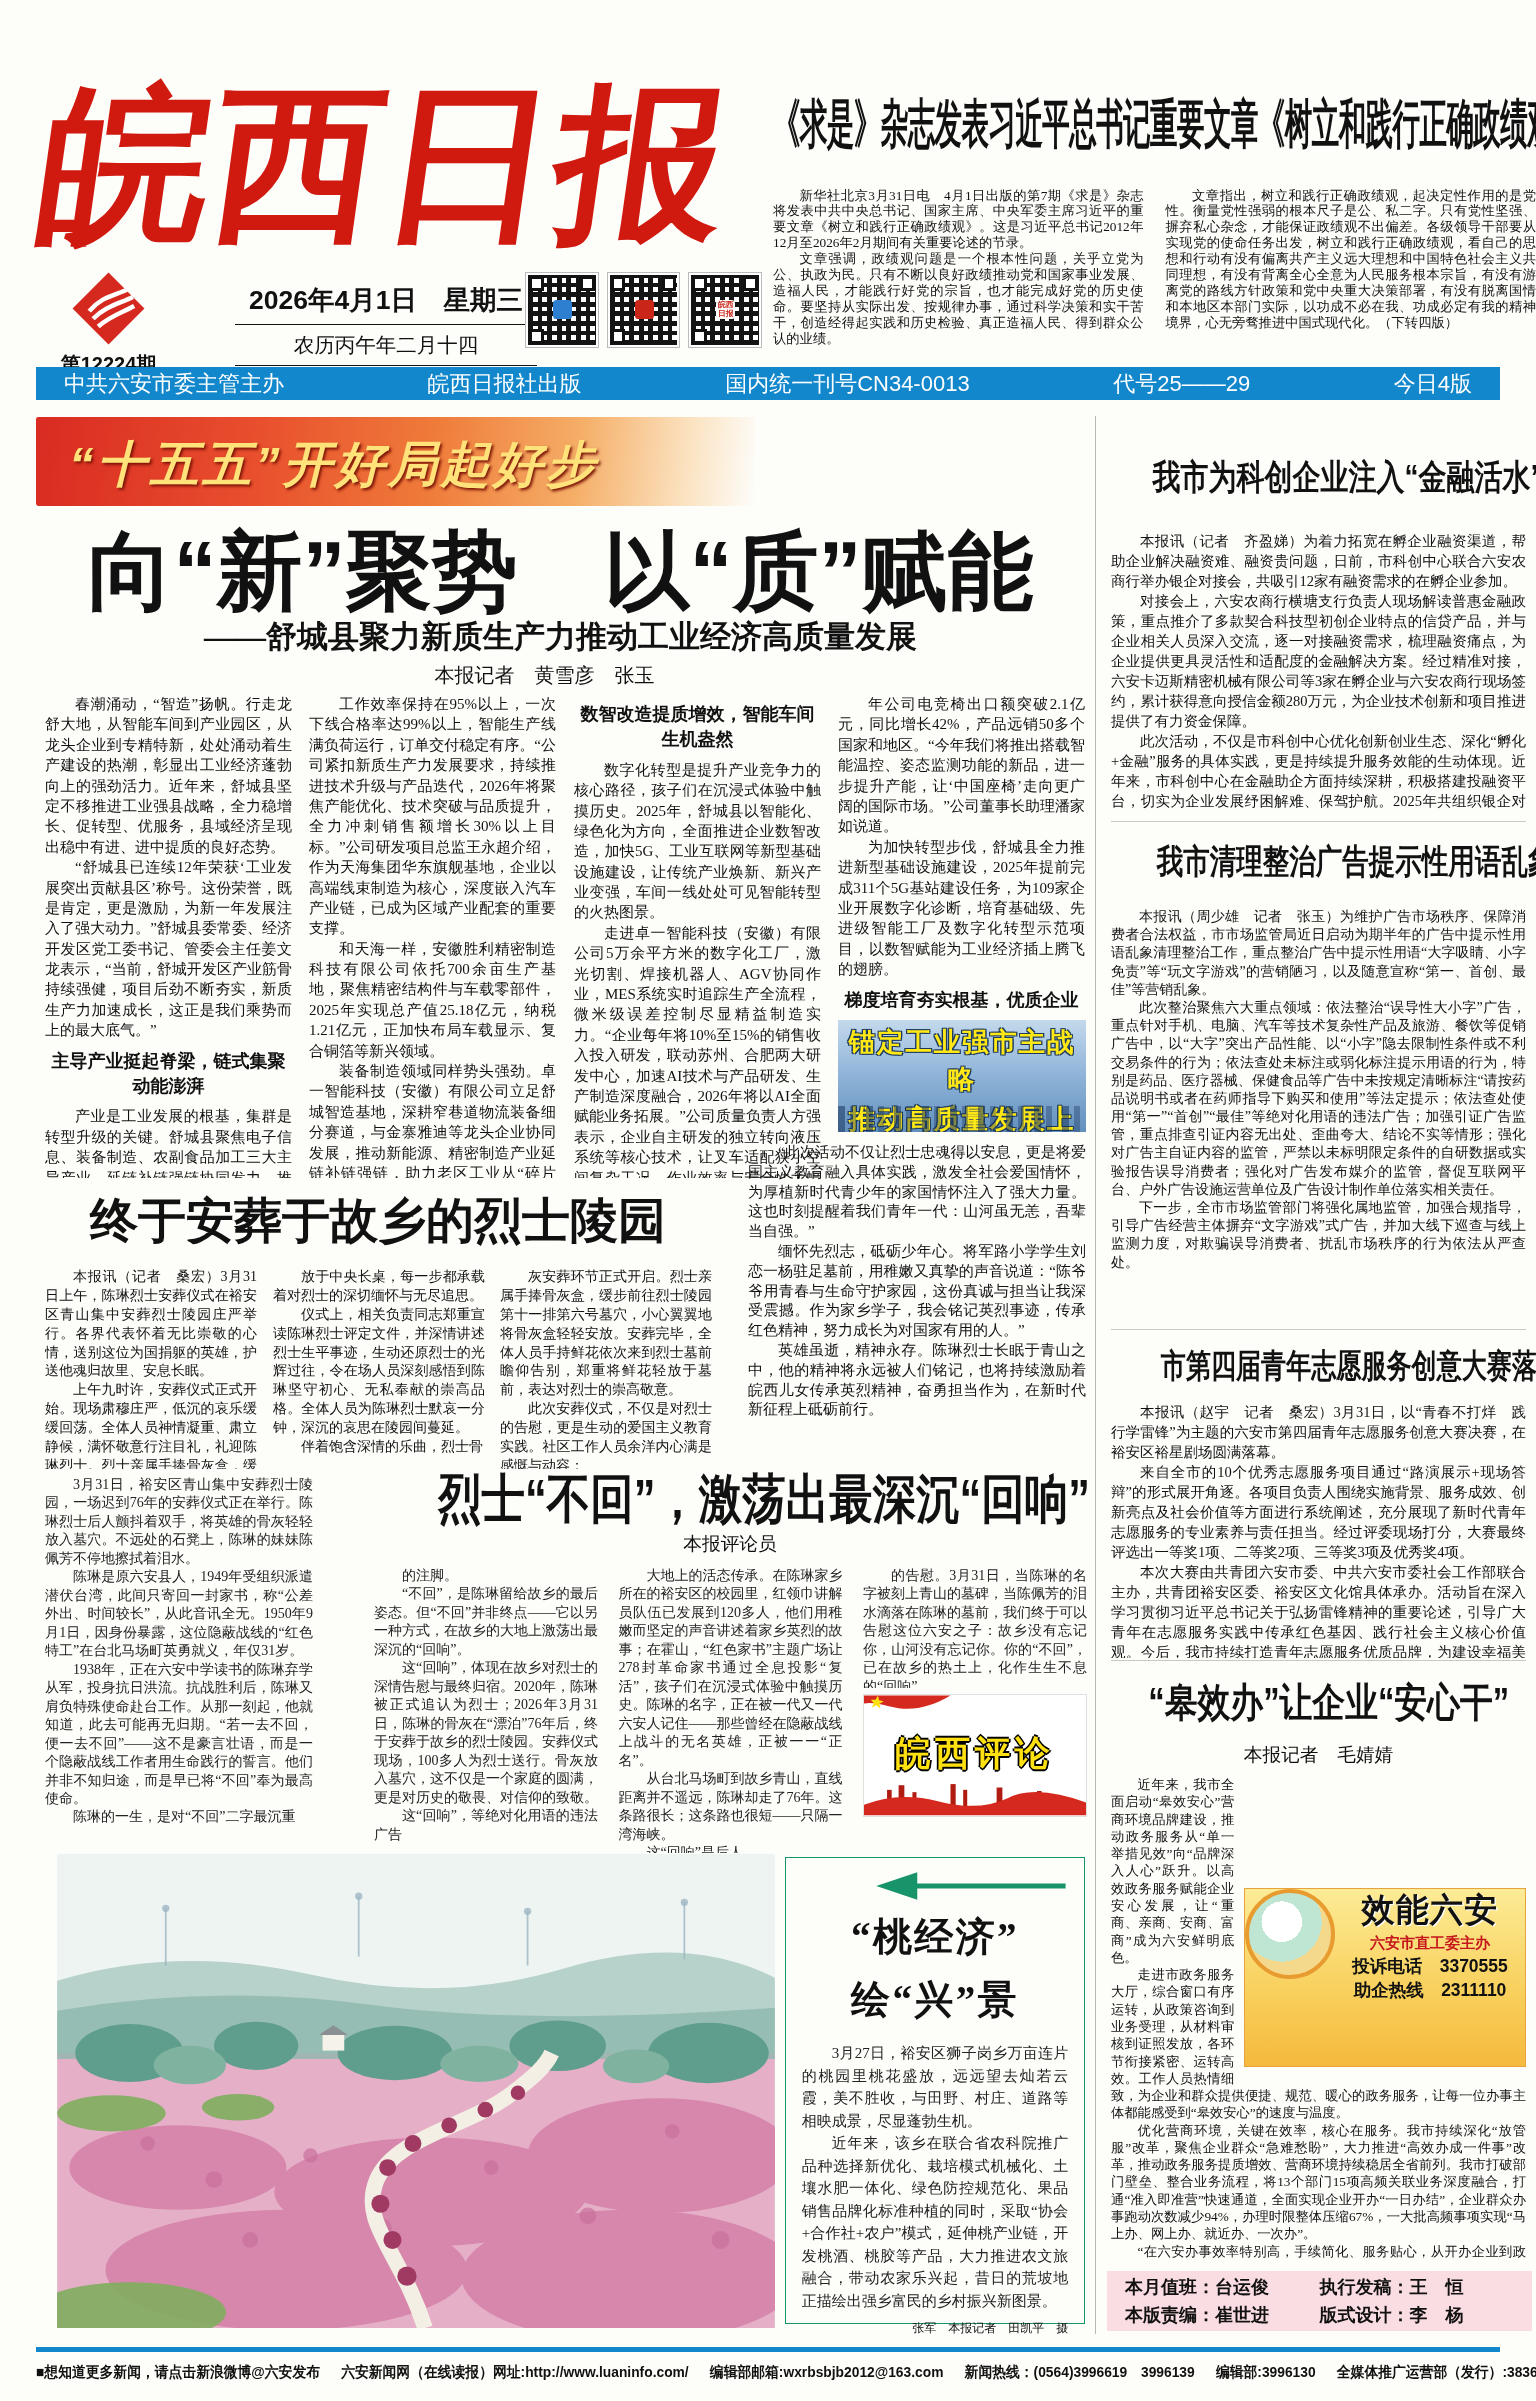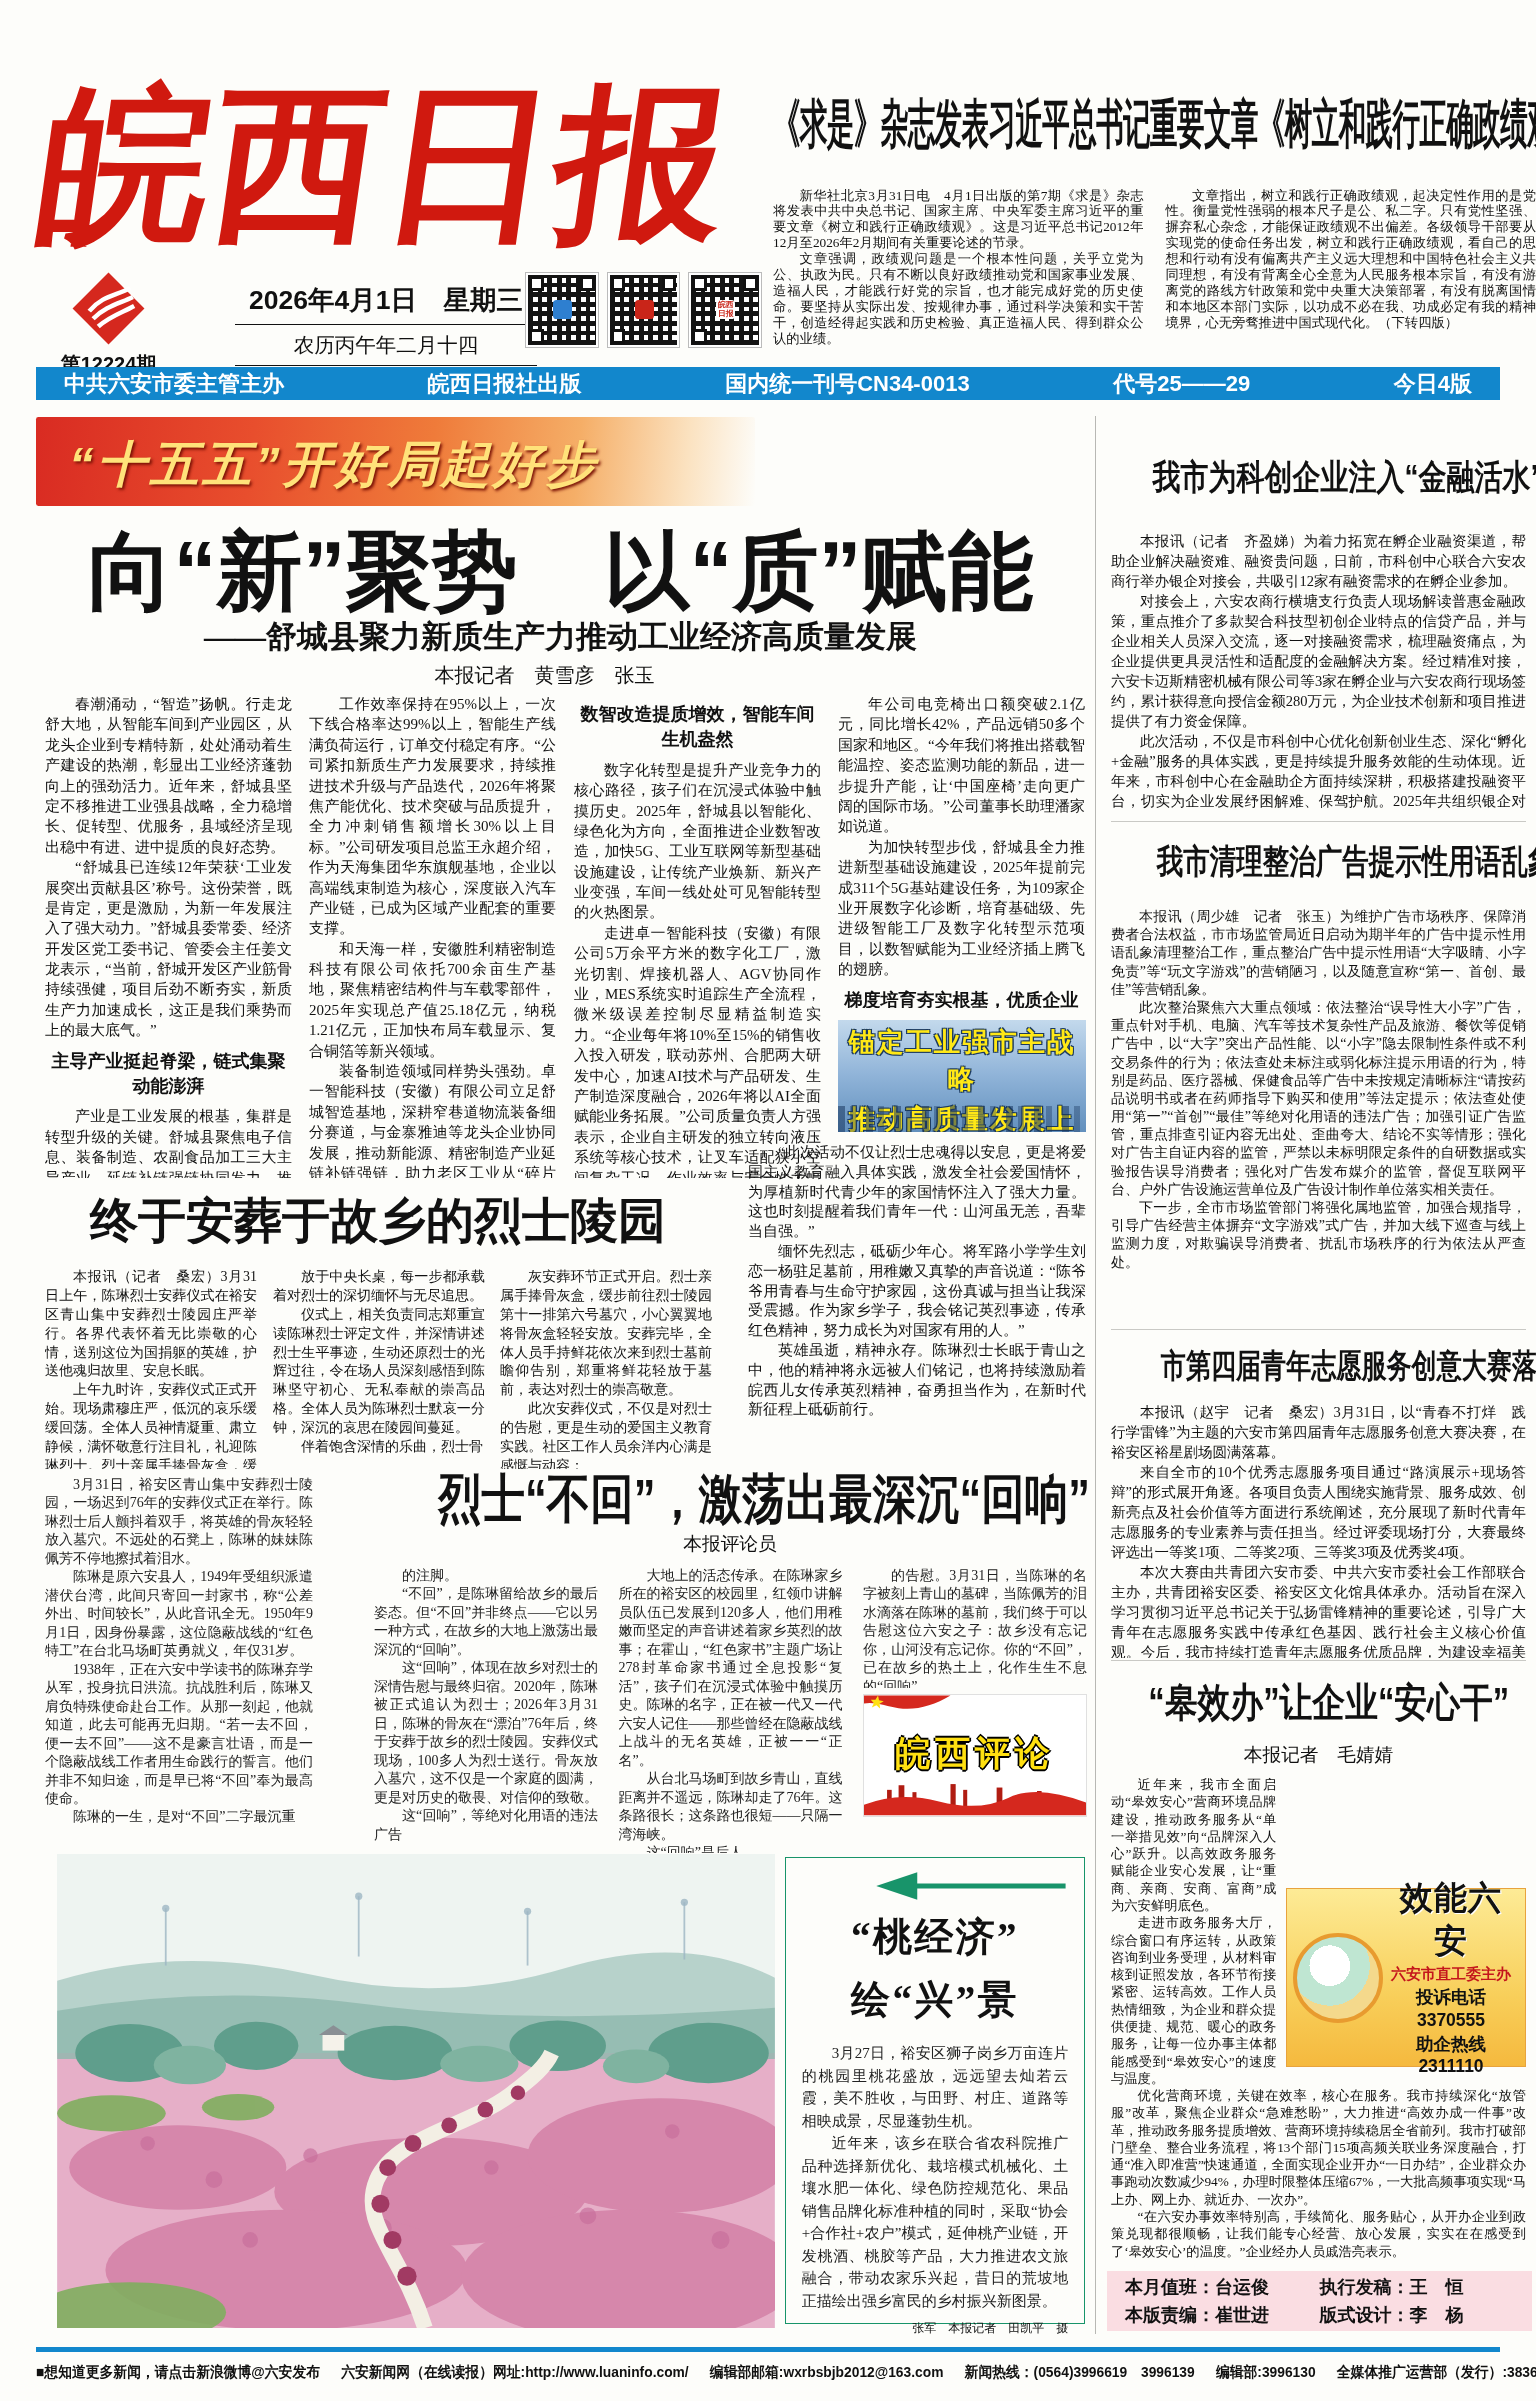--- a/index.html
+++ b/index.html
@@ -28,21 +28,21 @@
   .qr .c{position:absolute;left:25px;top:25px;width:19.3px;height:19.3px;border-radius:3.6px;}
   .qr1 .c{background:#2e7fd0;} .qr2 .c{background:#c92519;}
   .qr3 .c{background:#fff;color:#c92519;font-size:7.8px;font-weight:900;line-height:9px;text-align:center;}
   .qiushi{left:773px;top:89px;width:763px;}
   .qiushi-headline{font-family:"Liberation Sans",sans-serif;font-weight:900;font-size:53px;
      white-space:nowrap;transform:scaleX(0.52);transform-origin:left top;letter-spacing:-1.2px;width:200%;}
   .qiushi-body{margin-top:26.5px;height:192px;overflow:hidden;column-count:2;column-gap:22px;
      font-size:13.3px;line-height:1.2;}
   .info-bar{left:36px;top:367px;width:1464px;height:33px;background:#1287cc;color:#fff;
      display:flex;justify-content:space-between;align-items:center;padding:0 28px;box-sizing:border-box;
-     font-family:"Liberation Sans",sans-serif;font-weight:700;font-size:22px;}
+     font-family:"Liberation Sans",sans-serif;font-weight:400;font-size:22px;}
   
   .banner155{left:36px;top:417px;width:719px;height:89px;
      background:linear-gradient(96deg,#d92b22 0%,#e84e2d 30%,#ef7b3a 55%,#f5ae67 75%,#fbe2c0 90%,#fdfdfa 100%);
      border-radius:2.4px;}
   .banner155 span{display:inline-block;margin:14.5px 0 0 33px;font-size:49px;font-weight:900;font-style:italic;
      color:#ffe27a;text-shadow:1.8px 2.4px 3px #7a1205;letter-spacing:3.6px;font-family:"Liberation Sans",sans-serif;}
   .main-headline{left:36px;top:514px;width:1049px;text-align:center;font-size:86px;font-weight:900;
      font-family:"Liberation Sans",sans-serif;white-space:nowrap;}
   .main-subtitle{left:36px;top:616px;width:1049px;text-align:center;font-size:31px;font-weight:700;}
   .main-byline{left:20px;top:662px;width:1049px;text-align:center;font-size:20px;}
@@ -91,23 +91,23 @@
   .a3h{top:1344px;font-size:33px;transform:scaleX(0.76);}
   .a4h{top:1675px;font-size:40px;transform:scaleX(0.82);}
   .a4by{top:1742px;text-align:center;font-size:18.7px;}
   .sbody{overflow:hidden;}
   .a1b{top:531px;height:279px;font-size:14.5px;line-height:1.38;}
   .a2b{top:908px;height:415px;font-size:14px;line-height:1.30;}
   .a3b{top:1402px;height:256px;font-size:14.5px;line-height:1.38;}
   .a4b{top:1776px;height:484px;font-size:13.3px;line-height:1.30;}
   .side-rule{left:1111px;width:415px;border-top:1.2px solid #c9c9c5;}
   .r1{top:821px;} .r2{top:1329px;} .r3{top:1660px;}
-  .ad-box{float:right;width:240px;height:179px;margin:112px 0 3.6px 9.6px;
+  .ad-box{float:right;width:282px;height:179px;margin:112px 0 3.6px 9.6px;
      background:linear-gradient(180deg,#fdeb96 0%,#f8cf5a 60%,#f5b93e 100%);
-     border:1.2px solid #e8a33d;box-sizing:border-box;display:flex;align-items:center;padding:6px;}
+     border:1.2px solid #e8a33d;box-sizing:border-box;display:flex;align-items:flex-start;}
   .ad-pic{flex:0 0 90px;height:90px;border-radius:50%;border:4.8px solid #e89b2f;box-sizing:border-box;
      background:radial-gradient(circle at 40% 35%,#ffffff 0 28%,#bfe6d2 28% 55%,#f4d98c 55% 100%);}
   .ad-right{flex:1;text-align:center;}
   .ad-title{font-family:"Liberation Sans",sans-serif;font-weight:900;font-size:33px;letter-spacing:1.2px;
      text-shadow:1.2px 1.2px 0 #fff;}
   .ad-org{font-size:15px;font-weight:700;color:#c4161c;margin-top:2.4px;}
   .ad-line{font-family:"Liberation Sans",sans-serif;font-weight:900;font-size:17.5px;margin-top:1.2px;}
   .staff-box{left:1107px;top:2271px;width:425px;height:60px;background:#fadde2;
      display:grid;grid-template-columns:1fr 1fr;align-content:center;row-gap:3.6px;
      font-family:"Liberation Sans",sans-serif;font-weight:900;font-size:18px;padding:0 18px;box-sizing:border-box;}

